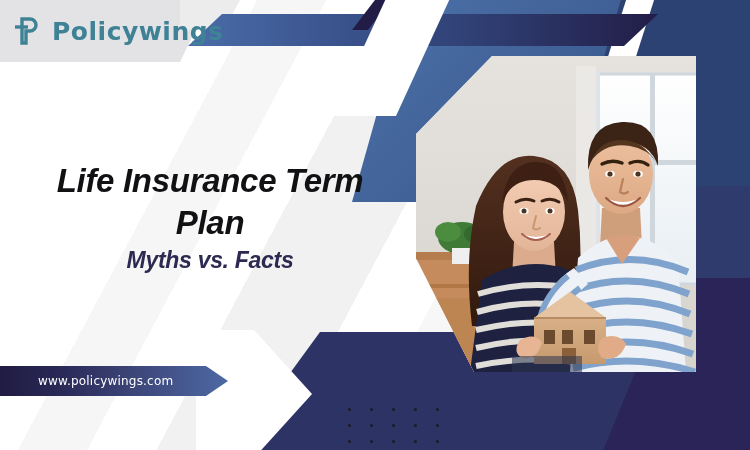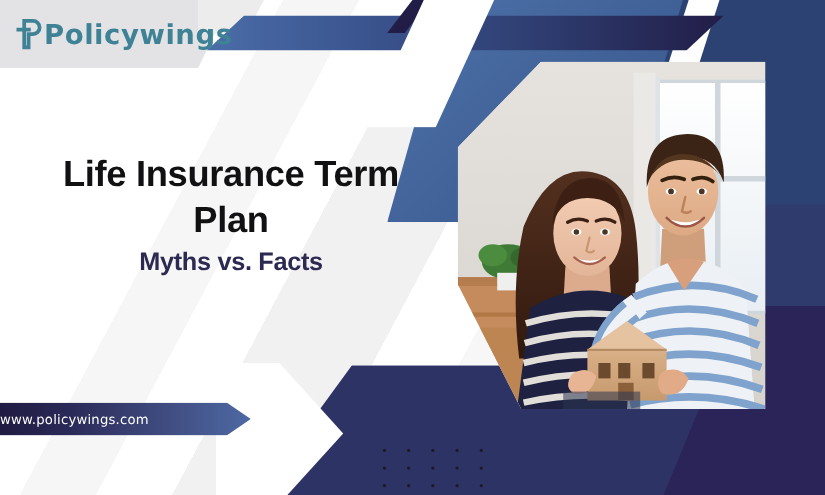--- a/index.html
+++ b/index.html
@@ -125,39 +125,40 @@
     position:absolute;
     left:196px; top:330px;
     width:120px; height:128px;
     background:#ffffff;
     clip-path: polygon(0 0, 58px 0, 116px 64px, 58px 100%, 0 100%);
   }
 
   
   .logo {
     position:absolute; left:14px; top:16px;
-    display:flex; align-items:center; gap:0;
+    display:flex; align-items:center; gap:12px;
     z-index:30;
   }
   .logo-mark { width:26px; height:30px; display:block; }
   .logo-text {
     font-size:25px;
     font-weight:700;
     letter-spacing:0.5px;
     color:#3f8296;
     line-height:1;
     font-family:"DejaVu Sans", sans-serif;
   }
 
   
   .headline {
     position:absolute;
-    left:30px; top:137px;
+    left:30px; top:160px;
     width:360px;
     z-index:25;
+    font-style:italic;
   }
   .headline .l1 {
     font-size:33px;
     font-weight:700;
     color:#111114;
     line-height:1.28;
     letter-spacing:-0.3px;
     text-align:center;
   }
   .headline .l2 {
@@ -177,20 +178,21 @@
     width:228px; height:30px;
     background:linear-gradient(90deg,#201b42 0%, #2a2a58 28%, #3c4578 58%, #4e69a4 100%);
     clip-path: polygon(0 0, calc(100% - 22px) 0, 100% 50%, calc(100% - 22px) 100%, 0 100%);
     display:flex; align-items:center;
     z-index:26;
   }
   .url-banner span {
     color:#ffffff;
     font-size:12px;
     letter-spacing:0.2px;
+    margin-left:38px;
     font-family:"DejaVu Sans", sans-serif;
   }
 
   
   .dot-grid {
     position:absolute;
     left:348px; top:408px;
     z-index:24;
     display:grid;
     grid-template-columns:repeat(5, 22px);

